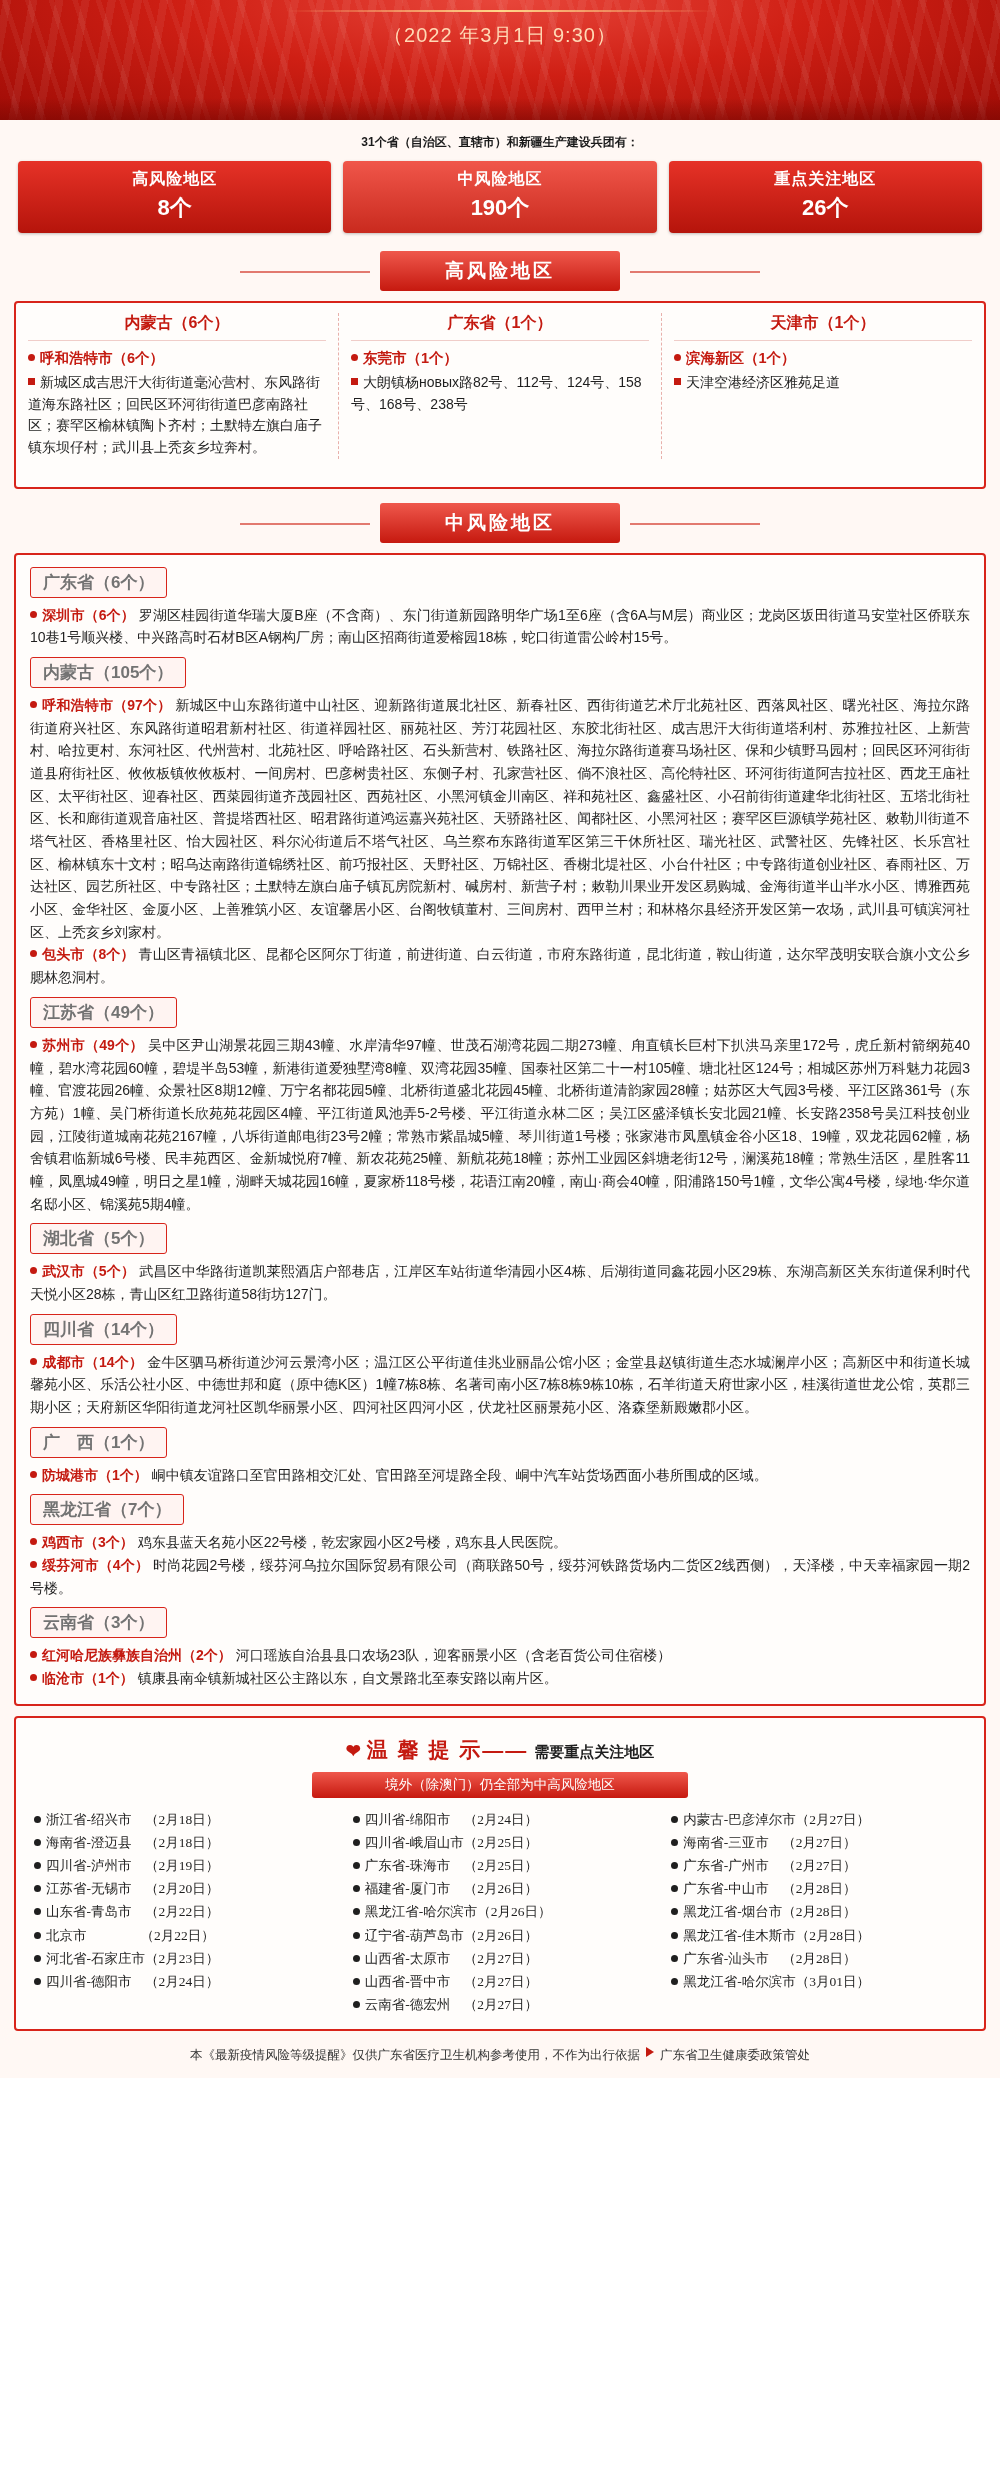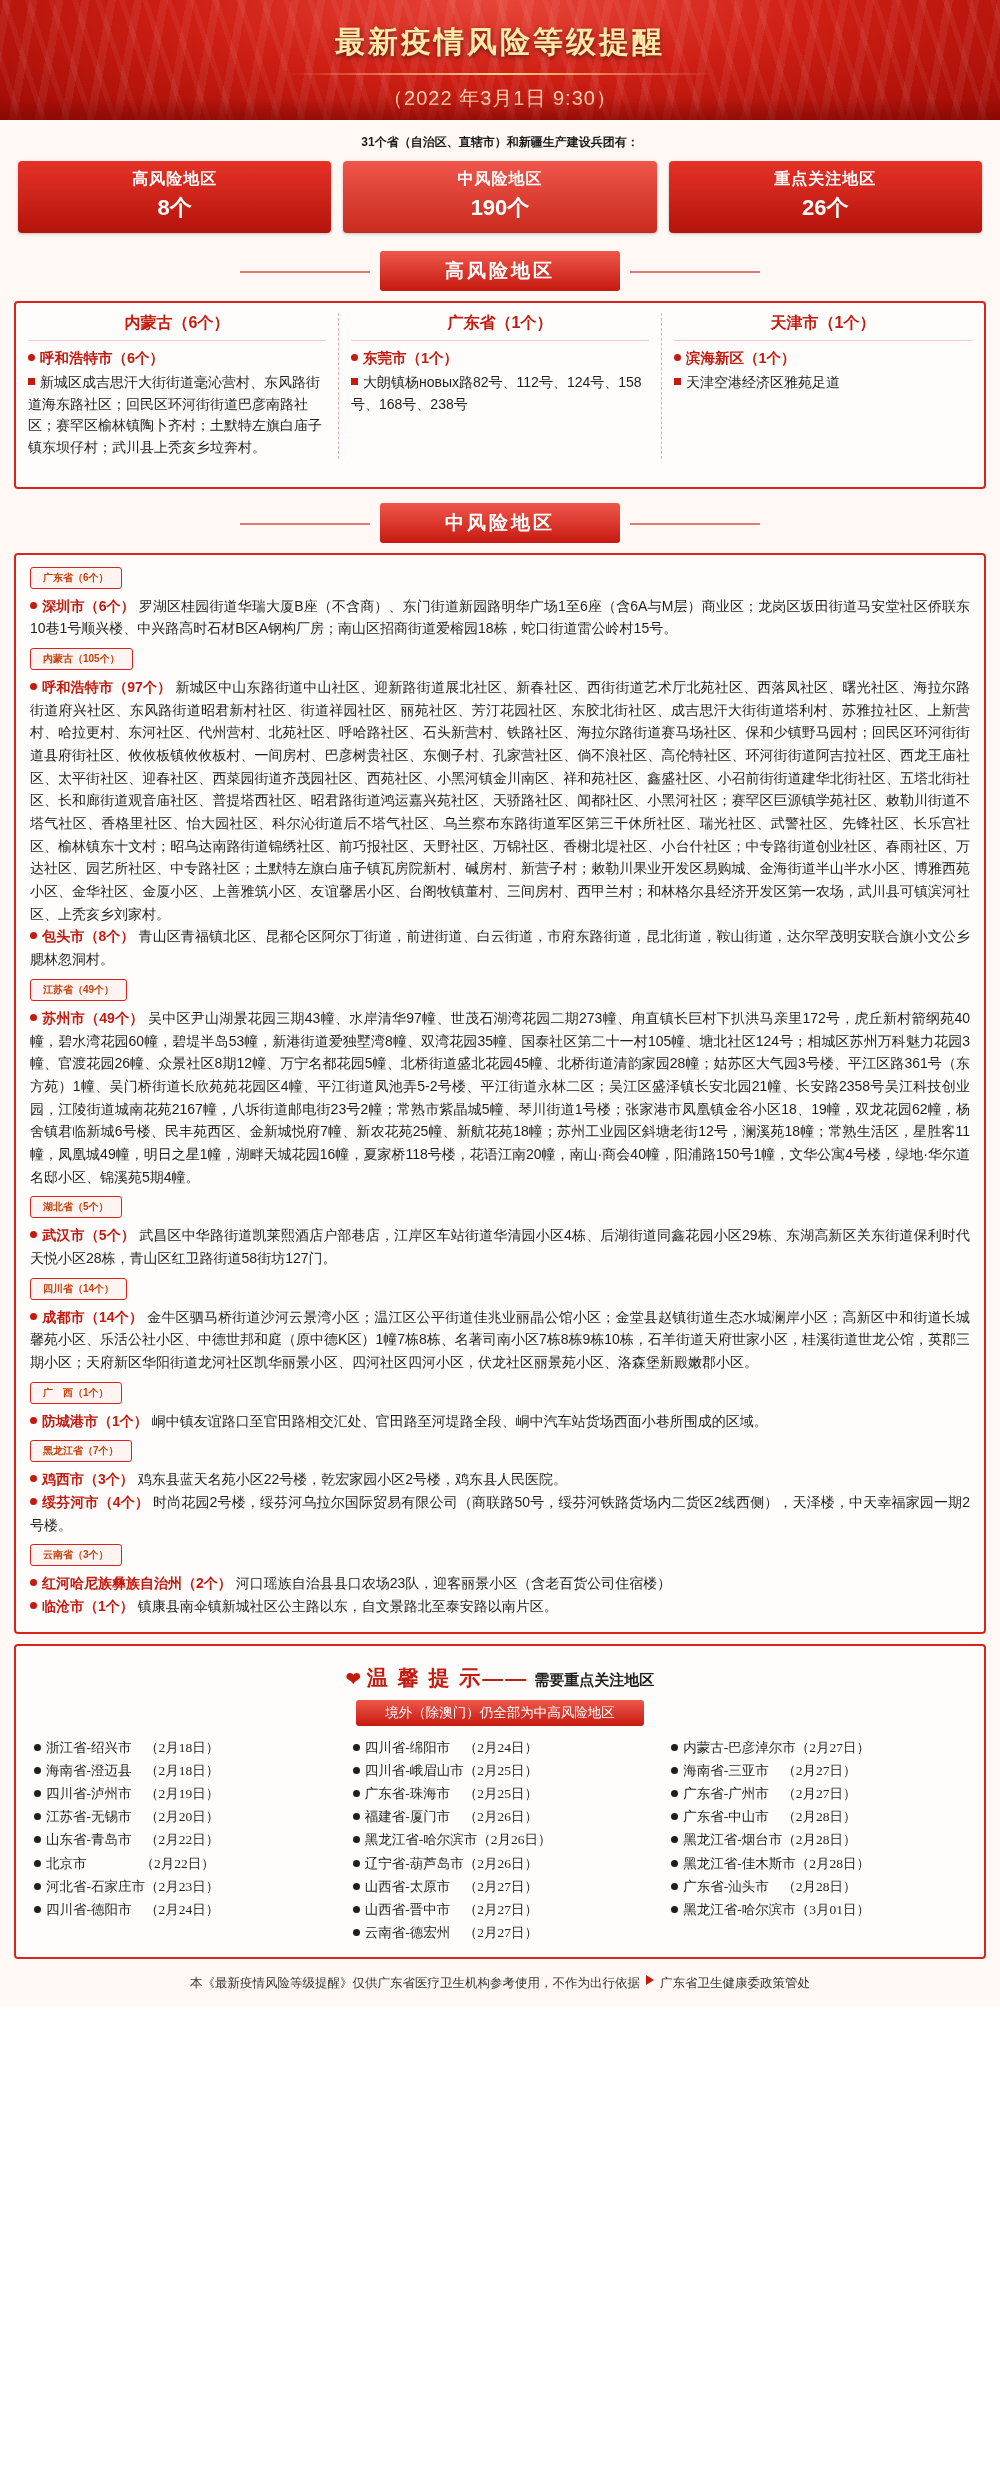--- a/index.html
+++ b/index.html
@@ -172,22 +172,22 @@
   .midrisk-box {
     margin: 0 14px 8px;
     border: 2px solid #d8241a;
     border-radius: 4px;
     background: #fffdfb;
     padding: 10px 14px 14px;
   }
   .prov-tag {
     display: inline-block;
     border: 1px solid #d8241a;
-    color: #c2410c;
-    font-size: 10px;
+    color: #737373;
+    font-size: 17px;
     font-weight: bold;
     padding: 3px 12px;
     border-radius: 3px;
     margin: 8px 0 6px;
     background: #fff4f2;
   }
   .prov-block:first-child .prov-tag { margin-top: 2px; }
   .city-line {
     font-size: 14px;
     line-height: 1.62;
@@ -226,21 +226,21 @@
   .tips-head .heart { color: #c41a10; margin-right: 4px; font-size: 18px; }
   .tips-head .sub {
     font-size: 15px;
     color: #1f1f1f;
     font-weight: bold;
     letter-spacing: 0;
     margin-left: 6px;
   }
   .tips-note {
     margin: 8px auto 10px;
-    width: 288px;
+    width: 376px;
     background: linear-gradient(180deg,#ef584c,#c6190f);
     color: #fff;
     text-align: center;
     font-size: 13.5px;
     padding: 4px 0;
     border-radius: 3px;
   }
   .tips-grid {
     display: flex;
     gap: 12px;
@@ -276,21 +276,20 @@
     border-top: 5px solid transparent;
     border-bottom: 5px solid transparent;
   }
 </style>
 </head>
 <body>
 
 <div class="page">
 
   <div class="header">
-    <div class="header-title">最新疫情风险等级提醒</div>
     <div class="header-rule"></div>
     <div class="header-date">（2022 年3月1日 9:30）</div>
   </div>
 
   <div class="summary-line">31个省（自治区、直辖市）和新疆生产建设兵团有：</div>
   <div class="summary-cards">
     <div class="scard high">
       <div class="lbl">高风险地区</div>
       <div class="num">8个</div>
     </div>

